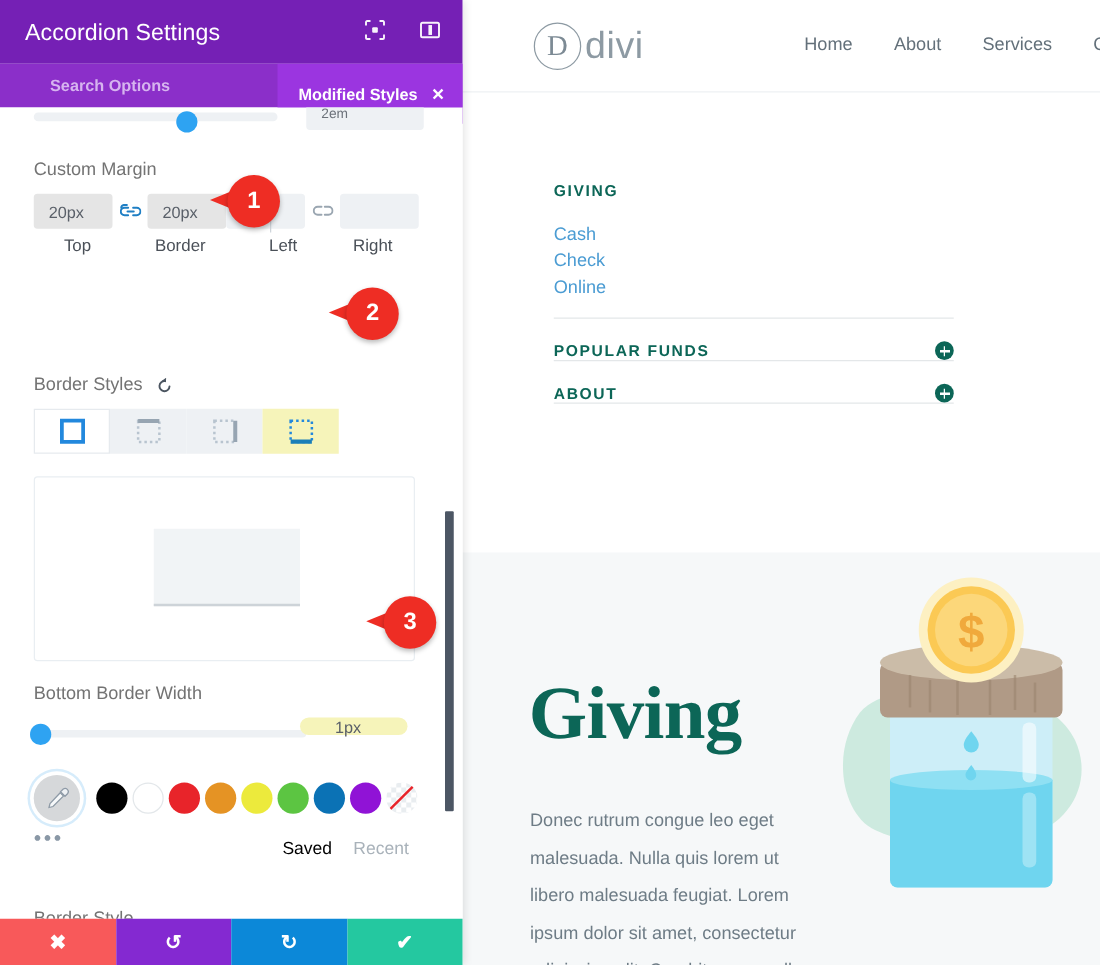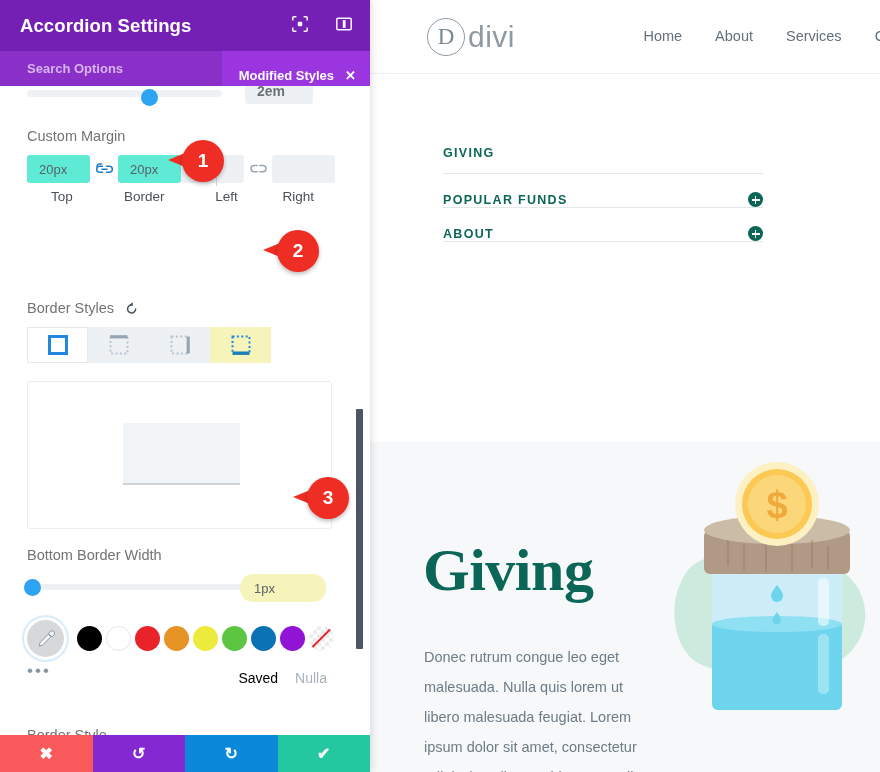--- a/index.html
+++ b/index.html
@@ -89,30 +89,30 @@
   
   #panel {
     position: absolute; left: 0; top: 0; width: 370px; height: 772px;
     background: #ffffff; box-shadow: 2px 0 7px rgba(0,0,0,.12);
   }
   #panel-title-bar {
     height: 51px; background: #7520b5; display: flex; align-items: center;
     padding: 0 20px; position: relative;
   }
   #panel-title {
-    color: #fff; font-size: 18.5px; font-weight: bold; letter-spacing: .1px;
+    color: #fff; font-size: 18.5px; font-weight: normal; letter-spacing: .1px;
   }
   .title-icons { position: absolute; right: 17px; top: 15px; display: flex; gap: 26px; }
   .ticon { width: 18px; height: 18px; opacity: .95; }
   #search-bar {
     height: 35px; background: #8b2fc9; display: flex; align-items: center;
     position: relative;
   }
   #search-placeholder {
-    font-size: 13px; color: #d6b4ef; padding-left: 27px; font-weight: bold;
+    font-size: 13px; color: #d6b4ef; padding-left: 40px; font-weight: bold;
   }
   #modified-pill {
     position: absolute; right: 0; top: 0; height: 48px;
     background: #9b35e0; display: flex; align-items: center; gap: 11px;
     padding: 0 14px 0 17px;
   }
   #modified-label { color: #fff; font-size: 13px; font-weight: bold; }
   #modified-close { color: #fff; font-size: 13px; font-weight: bold; }
 
   #panel-scroll {
@@ -135,34 +135,34 @@
   #top-slider-row { position: absolute; left: 0; top: 0; width: 355px; height: 28px; }
   #top-slider-track {
     position: absolute; left: 27px; top: 4px; width: 195px; height: 7px;
     background: #eef1f4; border-radius: 4px;
   }
   #top-slider-knob {
     position: absolute; left: 114px; top: -1px; width: 17px; height: 17px;
     border-radius: 50%; background: #2ea3f2;
   }
   #top-slider-value {
-    position: absolute; left: 245px; top: -8px; width: 68px; height: 26px;
-    background: #eef1f4; border-radius: 3px; color: #6c727a; font-size: 14px;
-    display: flex; align-items: center; padding-left: 12px; font-weight: bold;
+    position: absolute; left: 245px; top: -8px; width: 94px; height: 26px;
+    background: #eef1f4; border-radius: 3px; color: #6c727a; font-size: 11px;
+    display: flex; align-items: center; padding-left: 12px;
   }
 
   
   #custom-margin { position: absolute; left: 27px; top: 42px; width: 308px; }
   #cm-label { margin-bottom: 11px; }
   #cm-fields { display: flex; align-items: center; position: relative; }
   .cm-box {
     height: 28px; border-radius: 3px; display: flex; align-items: center;
     font-size: 13px; color: #5a6069; padding-left: 12px;
   }
-  .cm-box.filled { background: #5eead4; width: 80px; }
+  .cm-box.filled { background: #e5e5e5; width: 80px; }
   .cm-box.empty { background: #eef1f4; width: 80px; }
   .cm-link { width: 28px; display: flex; justify-content: center; flex: none; }
   .cm-sep {
     position: absolute; left: 189px; top: -3px; width: 1px; height: 34px;
     background: #cfd5db;
   }
   #cm-captions {
     display: flex; margin-top: 6px; font-size: 13.5px; color: #4a5058;
   }
   #cm-captions span { width: 108px; text-align: center; }
@@ -198,23 +198,23 @@
   #bbw-label { margin-bottom: 15px; }
   #bbw-track {
     position: absolute; left: 0; top: 37px; width: 218px; height: 6px;
     background: #eef1f4; border-radius: 4px;
   }
   #bbw-knob {
     position: absolute; left: -3px; top: 32px; width: 17px; height: 17px;
     border-radius: 50%; background: #2ea3f2;
   }
   #bbw-value {
-    position: absolute; left: 213px; top: 27px; width: 86px; height: 28px;
+    position: absolute; left: 213px; top: 27px; width: 86px; height: 14px;
     background: #f6f4ba; border-radius: 13px; color: #5a6069; font-size: 13px;
-    display: flex; align-items: center; padding-left: 14px;
+    display: flex; align-items: center; padding-left: 28px;
   }
 
   
   #border-color { position: absolute; left: 27px; top: 534px; width: 308px; }
   #bc-label { margin-bottom: 14px; }
   #bc-row { display: flex; align-items: center; gap: 0px; }
   #bc-picker {
     width: 37px; height: 37px; border-radius: 50%; background: #d6d8da;
     display: flex; align-items: center; justify-content: center;
     box-shadow: 0 0 0 3px #ffffff, 0 0 0 5px #d6ecfb; margin-right: 13px;
@@ -287,20 +287,25 @@
         <a href="#">Services</a>
         <a href="#">Cor</a>
       </div>
     </div>
 
     <div id="accordion">
 
       <div class="acc-item first">
         <div class="acc-head">
           <span class="acc-title">GIVING</span>
+        </div>
+        <div class="acc-body">
+          <a href="#">Cash</a>
+          <a href="#">Check</a>
+          <a href="#">Online</a>
         </div>
       </div>
 
       <div class="acc-item">
         <div class="acc-head">
           <span class="acc-title">POPULAR FUNDS</span>
           <span class="acc-toggle"></span>
         </div>
       </div>
 
@@ -486,21 +491,21 @@
           <div class="swatch" style="background:#5cc542"></div>
           <div class="swatch" style="background:#0b72b5"></div>
           <div class="swatch" style="background:#9013d6"></div>
           <div class="swatch" style="background:repeating-conic-gradient(#ffffff 0% 25%, #e9edf0 0% 50%) 0 0/8px 8px;position:relative;overflow:hidden">
             <div style="position:absolute;left:-3px;top:11px;width:31px;height:2px;background:#e8242a;transform:rotate(-45deg)"></div>
           </div>
         </div>
         <div id="bc-more">•••</div>
         <div id="bc-tabs">
           <span id="bc-saved">Saved</span>
-          <span id="bc-recent">Nulla</span>
+          <span id="bc-recent">Recent</span>
         </div>
       </div>
 
       <div id="border-style-sec">
         <div id="bst-label" class="field-label">Border Style</div>
 
       </div>
 
     </div>
 

